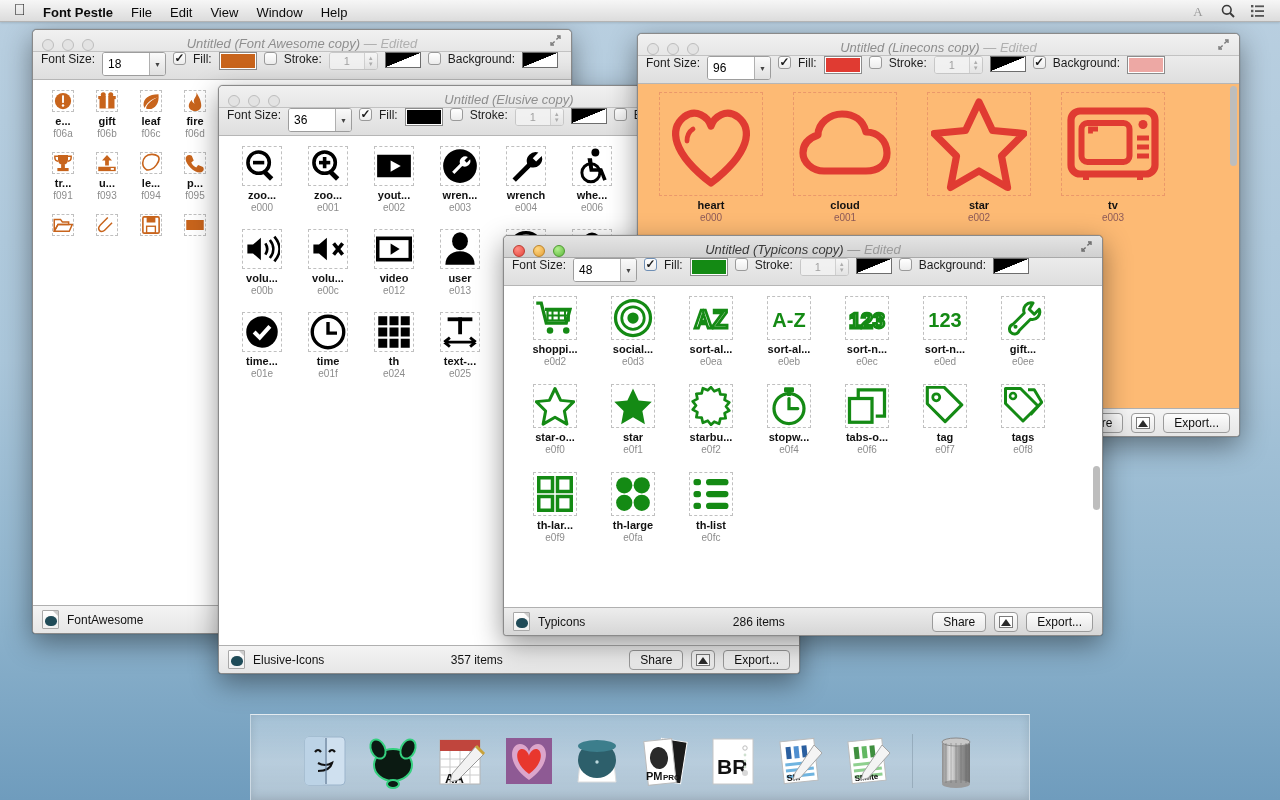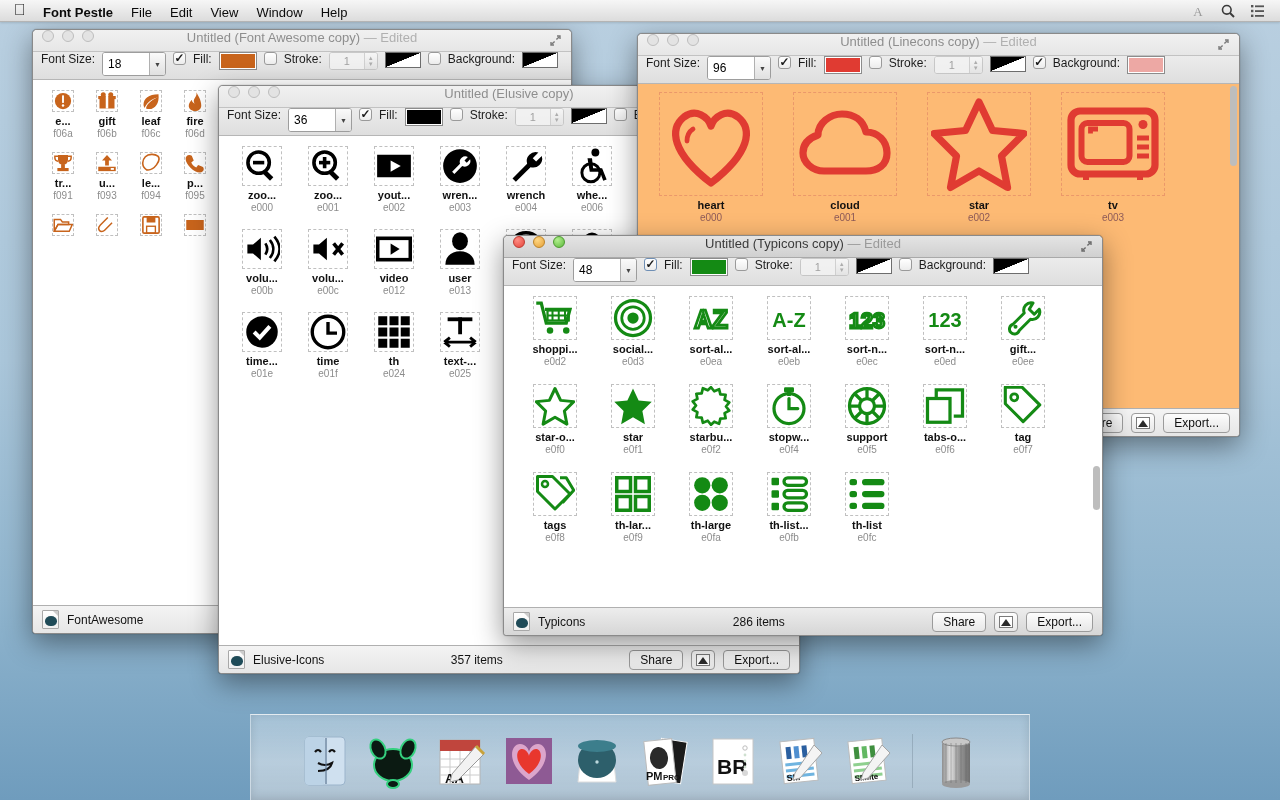--- a/index.html
+++ b/index.html
@@ -43,21 +43,21 @@
     border: 1px solid #8a8a8a;
     border-radius: 5px 5px 4px 4px;
     box-shadow: 0 9px 28px rgba(0,0,0,0.42), 0 0 1px rgba(0,0,0,0.5);
     overflow: hidden;
     display: flex; flex-direction: column;
   }
   .titlebar {
     height: 22px; flex: 0 0 22px;
     background: linear-gradient(180deg, #e4e4e4 0%, #d0d0d0 100%);
     border-bottom: 1px solid #a9a9a9;
-    display: flex; align-items: flex-start; position: relative;
+    display: flex; align-items: flex-end; position: relative; font-style: italic;
   }
   .window.inactive .titlebar {
     background: linear-gradient(180deg, #f1f1f1 0%, #e6e6e6 100%);
     border-bottom: 1px solid #c2c2c2;
   }
   .traffic { display: flex; gap: 8px; padding-left: 9px; }
   .tl { width: 12px; height: 12px; border-radius: 50%; border: 1px solid rgba(0,0,0,0.25); }
   .window.inactive .tl { background: #e3e3e3; border-color: #bdbdbd; }
   .tl.close  { background: radial-gradient(circle at 35% 30%, #ff8d84, #e5463c); border-color:#bd3a31; }
   .tl.min    { background: radial-gradient(circle at 35% 30%, #ffd783, #e5a038); border-color:#bd8429; }
@@ -1167,31 +1167,20 @@
               <rect x="14.5" y="4" width="3" height="4" fill="#148a14"></rect>
               <path d="M16 10v8h7" fill="none" stroke="#148a14" stroke-width="2.6" stroke-linecap="round"></path>
             </svg>
           </div>
           <div class="gname">stopw...</div>
           <div class="gcode">e0f4</div>
         </div>
         <div class="cell">
           <div class="glyphbox">
             <svg width="40" height="40" viewBox="0 0 32 32">
-              <circle cx="16" cy="16" r="14" fill="none" stroke="#148a14" stroke-width="2.6"></circle>
-              <circle cx="16" cy="16" r="6" fill="none" stroke="#148a14" stroke-width="2.6"></circle>
-              <path d="M16 2v8M16 22v8M2 16h8M22 16h8M6 6l6 6M20 20l6 6M26 6l-6 6M12 20l-6 6" stroke="#148a14" stroke-width="2.6"></path>
-            </svg>
-          </div>
-          <div class="gname">support</div>
-          <div class="gcode">e0f5</div>
-        </div>
-        <div class="cell">
-          <div class="glyphbox">
-            <svg width="40" height="40" viewBox="0 0 32 32">
               <rect x="2" y="10" width="18" height="19" fill="none" stroke="#148a14" stroke-width="2.6"></rect>
               <path d="M9 10V3h21v21h-7" fill="none" stroke="#148a14" stroke-width="2.6"></path>
             </svg>
           </div>
           <div class="gname">tabs-o...</div>
           <div class="gcode">e0f6</div>
         </div>
         <div class="cell">
           <div class="glyphbox">
             <svg width="40" height="40" viewBox="0 0 32 32">
@@ -1233,38 +1222,20 @@
               <g fill="#148a14">
                 <circle cx="9" cy="9" r="6.5"></circle>
                 <circle cx="23" cy="9" r="6.5"></circle>
                 <circle cx="9" cy="23" r="6.5"></circle>
                 <circle cx="23" cy="23" r="6.5"></circle>
               </g>
             </svg>
           </div>
           <div class="gname">th-large</div>
           <div class="gcode">e0fa</div>
-        </div>
-        <div class="cell">
-          <div class="glyphbox">
-            <svg width="40" height="40" viewBox="0 0 32 32">
-              <g fill="#148a14">
-                <rect x="2" y="3" width="6" height="6" rx="1"></rect>
-                <rect x="2" y="13" width="6" height="6" rx="1"></rect>
-                <rect x="2" y="23" width="6" height="6" rx="1"></rect>
-              </g>
-              <g fill="none" stroke="#148a14" stroke-width="2.6">
-                <rect x="12" y="3" width="18" height="6" rx="3"></rect>
-                <rect x="12" y="13" width="18" height="6" rx="3"></rect>
-                <rect x="12" y="23" width="18" height="6" rx="3"></rect>
-              </g>
-            </svg>
-          </div>
-          <div class="gname">th-list...</div>
-          <div class="gcode">e0fb</div>
         </div>
         <div class="cell">
           <div class="glyphbox">
             <svg width="40" height="40" viewBox="0 0 32 32">
               <g fill="#148a14">
                 <rect x="2" y="4" width="6" height="5" rx="2"></rect>
                 <rect x="2" y="13.5" width="6" height="5" rx="2"></rect>
                 <rect x="2" y="23" width="6" height="5" rx="2"></rect>
                 <rect x="12" y="4" width="18" height="5" rx="2.5"></rect>
                 <rect x="12" y="13.5" width="18" height="5" rx="2.5"></rect>

